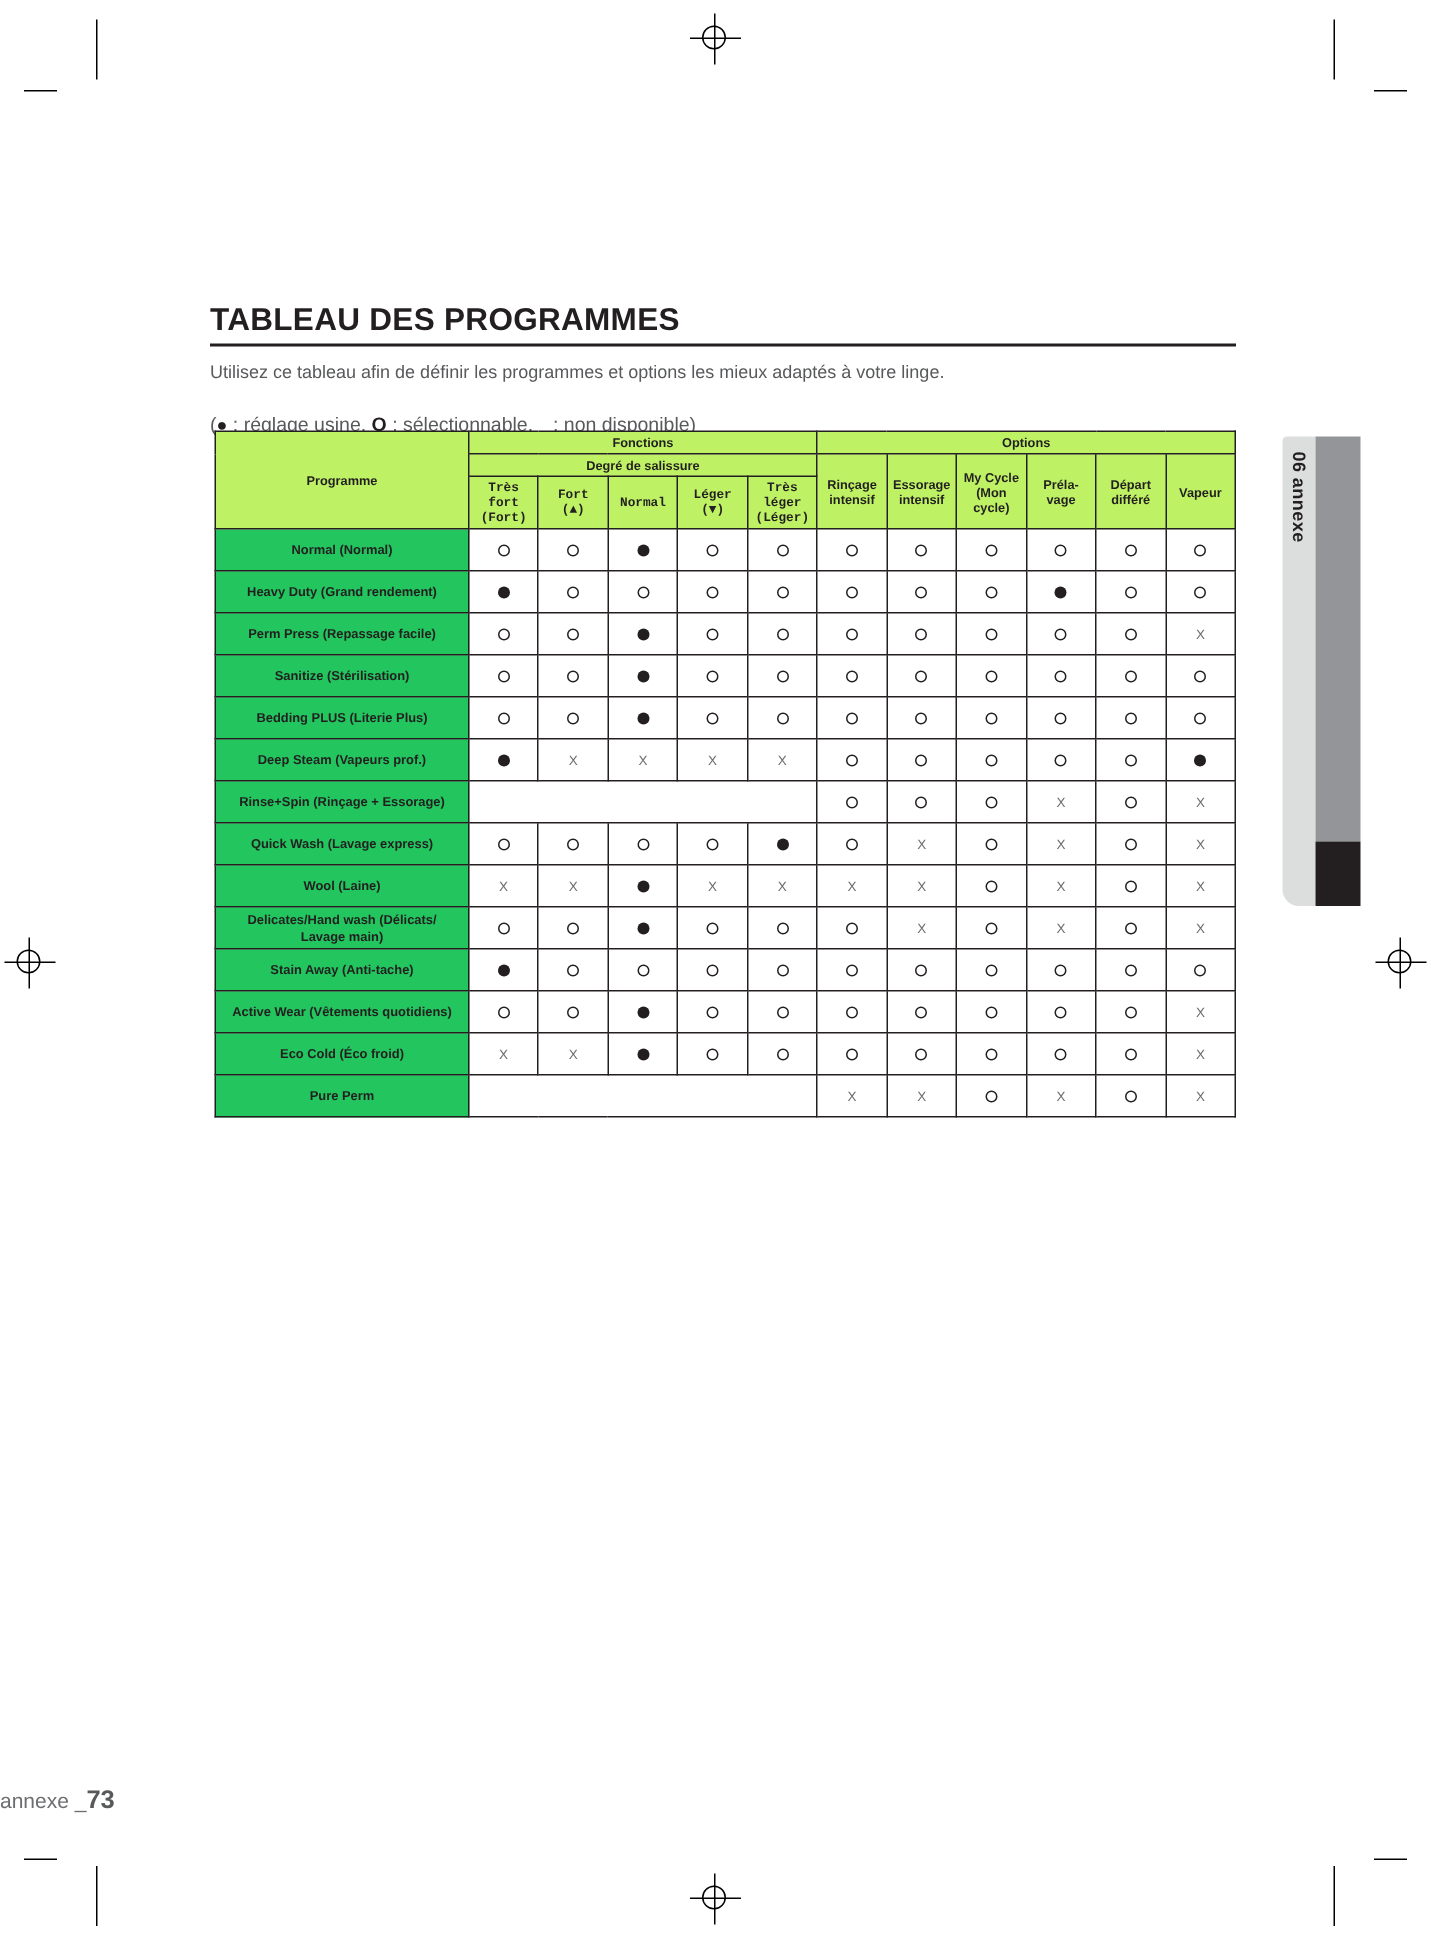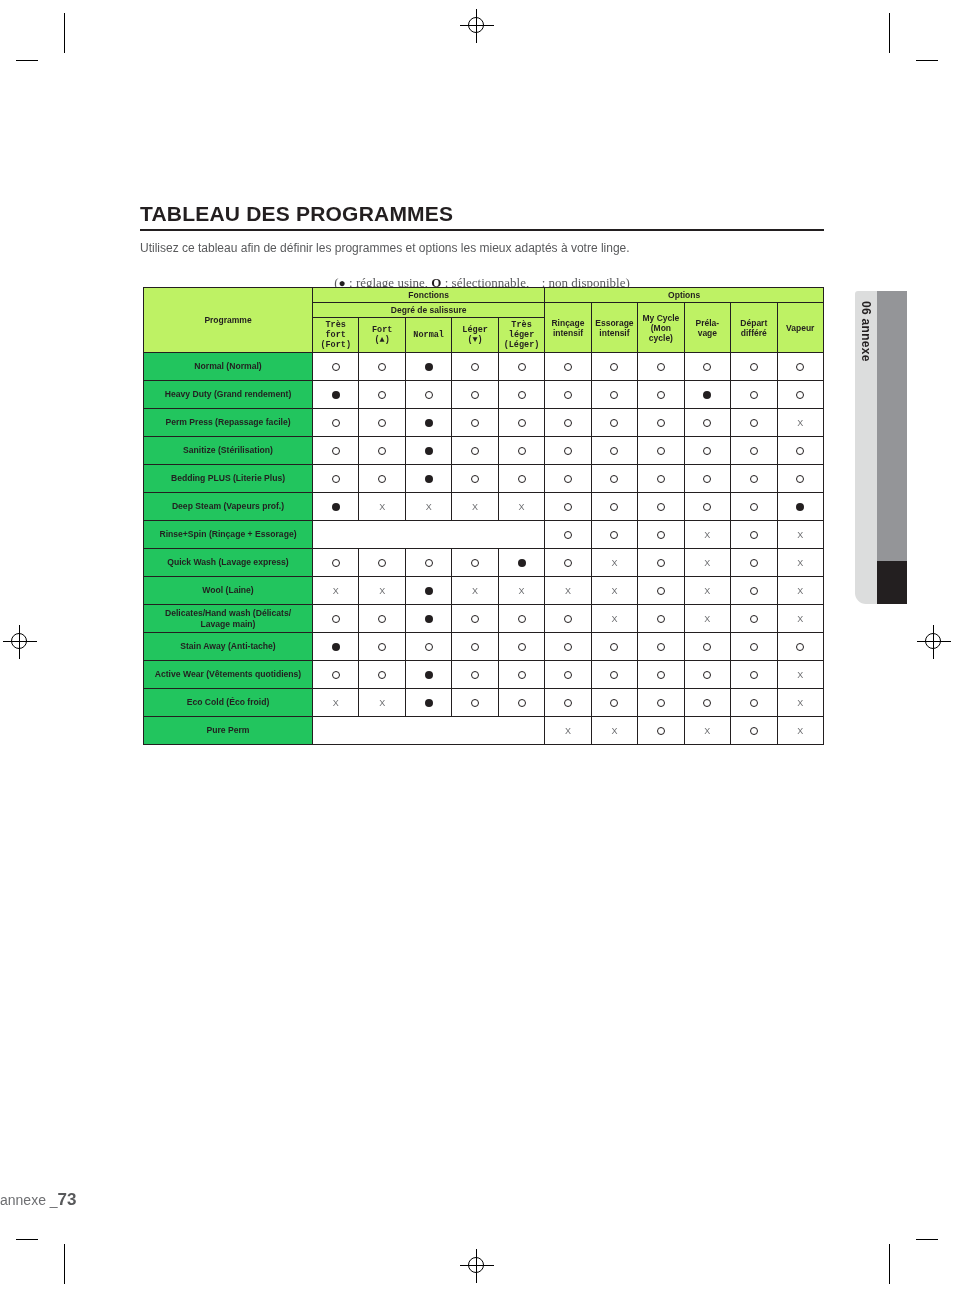--- a/index.html
+++ b/index.html
@@ -74,23 +74,22 @@
   .intro-text {
     margin-top: 9px;
     font-size: 12px;
     color: #58595b;
     line-height: 1.35;
   }
   .legend-line {
     margin-top: 19px;
     font-size: 13px;
     color: #58595b;
-    text-align: center;
+    text-align: left;
     line-height: 1.3;
-    font-family: Liberation Serif, serif;
   }
   .legend-line .sym-filled {
     font-size: 12px;
     color: #231f20;
   }
   .legend-line .sym-open {
     font-size: 13px;
     font-weight: bold;
     color: #231f20;
   }

